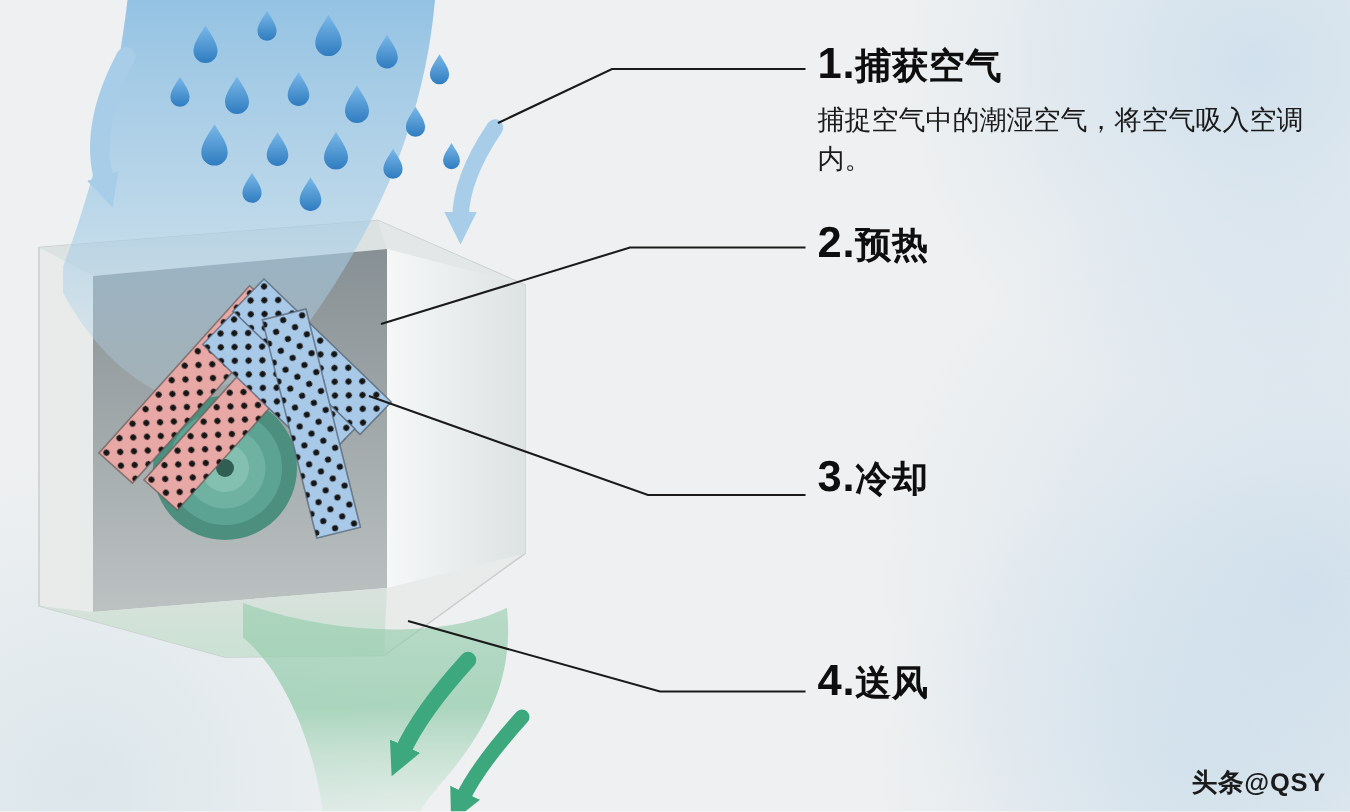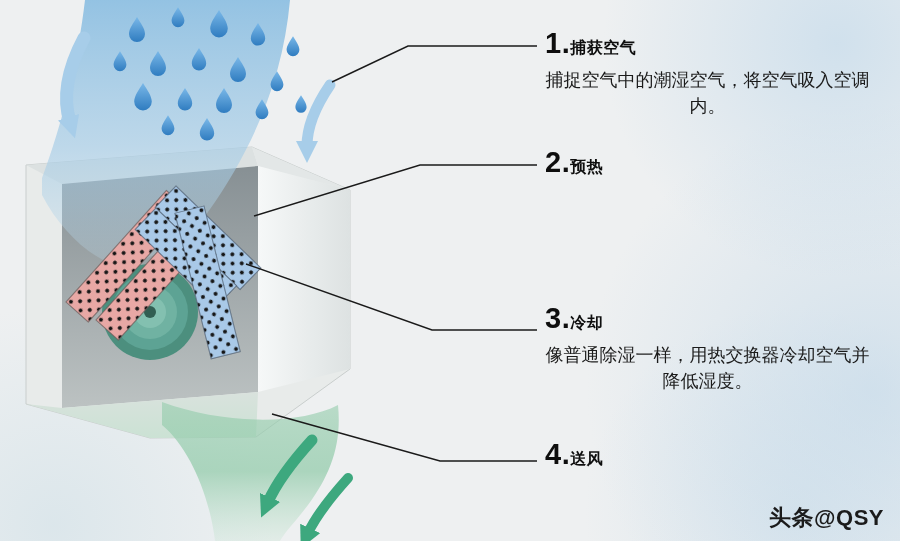--- a/index.html
+++ b/index.html
@@ -11,23 +11,23 @@
       radial-gradient(circle at 93% 8%,  rgba(184,212,233,0.55), rgba(184,212,233,0) 24%),
       radial-gradient(circle at 97% 72%, rgba(188,213,232,0.55), rgba(188,213,232,0) 30%),
       radial-gradient(circle at 88% 95%, rgba(196,218,233,0.45), rgba(196,218,233,0) 22%),
       radial-gradient(circle at 6% 97%,  rgba(192,216,226,0.40), rgba(192,216,226,0) 22%);
   }
   svg.art{position:absolute;left:0;top:0;}
   .step{position:absolute;left:545px;width:335px;color:#121212;}
   .step-1{top:29px}.step-2{top:148px}.step-3{top:304px}.step-4{top:440px}
   .step-title{display:flex;align-items:baseline;font-weight:700;color:#0e0e0e;letter-spacing:.5px;}
   .step-number{font-size:29px;line-height:1;}
-  .step-name{font-size:16px;line-height:1;}
-  .step-desc{margin-top:9px;font-size:18px;line-height:1.45;color:#1b1b1b;width:325px;text-align:center;}
-  .watermark{position:absolute;right:16px;bottom:8px;font-size:22px;font-weight:600;color:#1b1b1b;letter-spacing:.5px;}
+  .step-name{font-size:24px;line-height:1;}
+  .step-desc{margin-top:9px;font-size:18px;line-height:1.45;color:#1b1b1b;width:325px;}
+  .watermark{position:absolute;right:16px;bottom:8px;font-size:17px;font-weight:600;color:#1b1b1b;letter-spacing:.5px;}
 </style>
 </head>
 <body>
 
 <div class="canvas">
 
   <svg class="art" width="900" height="541" viewBox="0 0 900 541">
     <defs>
       <linearGradient id="streamGrad" x1="0" y1="0" x2="0" y2="1">
         <stop offset="0" stop-color="#8fc0e2" stop-opacity="0.95"></stop>
@@ -168,21 +168,20 @@
       <span class="step-number">2.</span>
       <span class="step-name">预热</span>
     </div>
   </div>
 
   <div class="step step-3">
     <div class="step-title">
       <span class="step-number">3.</span>
       <span class="step-name">冷却</span>
     </div>
-    <div class="step-desc">像普通除湿一样，用热交换器冷却空气并降低湿度。</div>
   </div>
 
   <div class="step step-4">
     <div class="step-title">
       <span class="step-number">4.</span>
       <span class="step-name">送风</span>
     </div>
   </div>
 
   <div class="watermark">头条@QSY</div>

